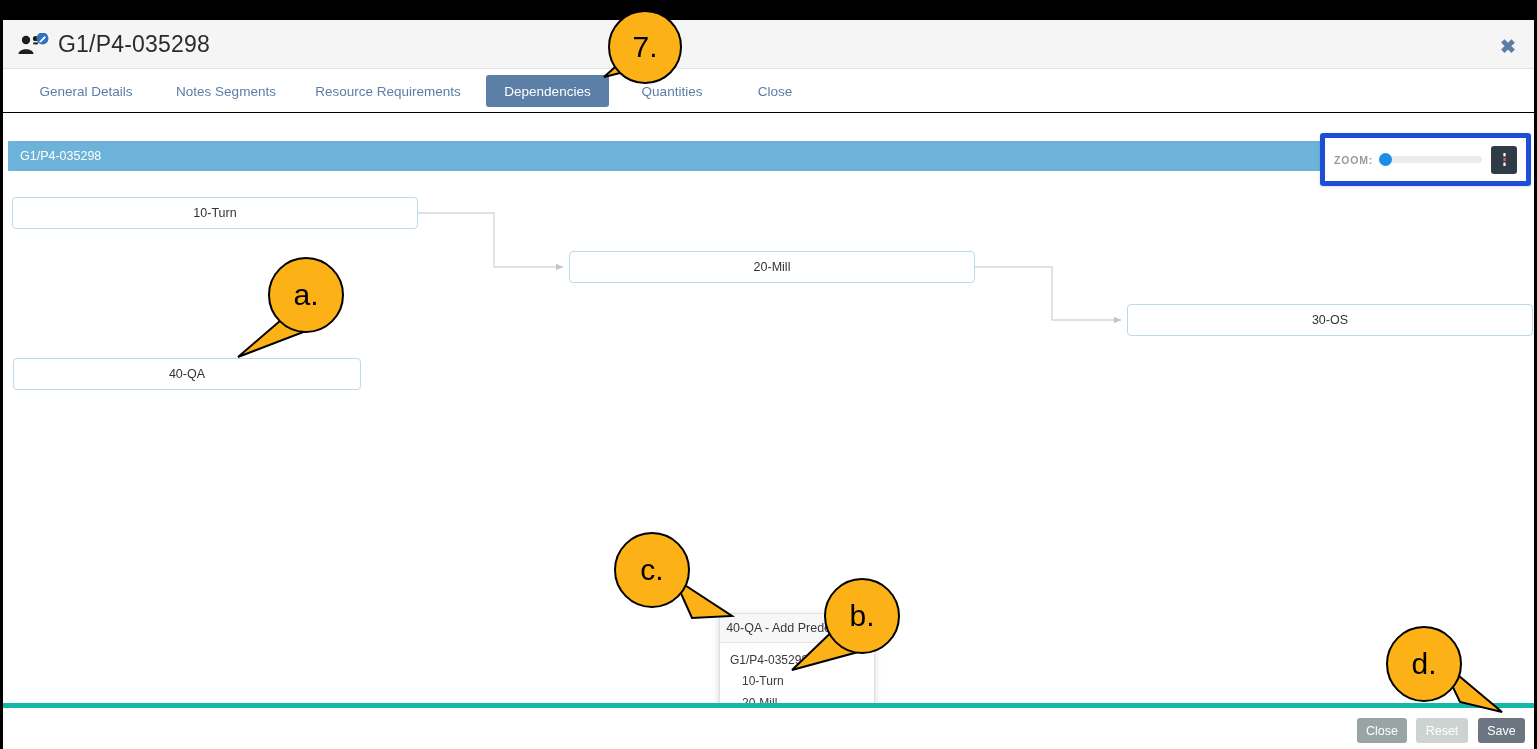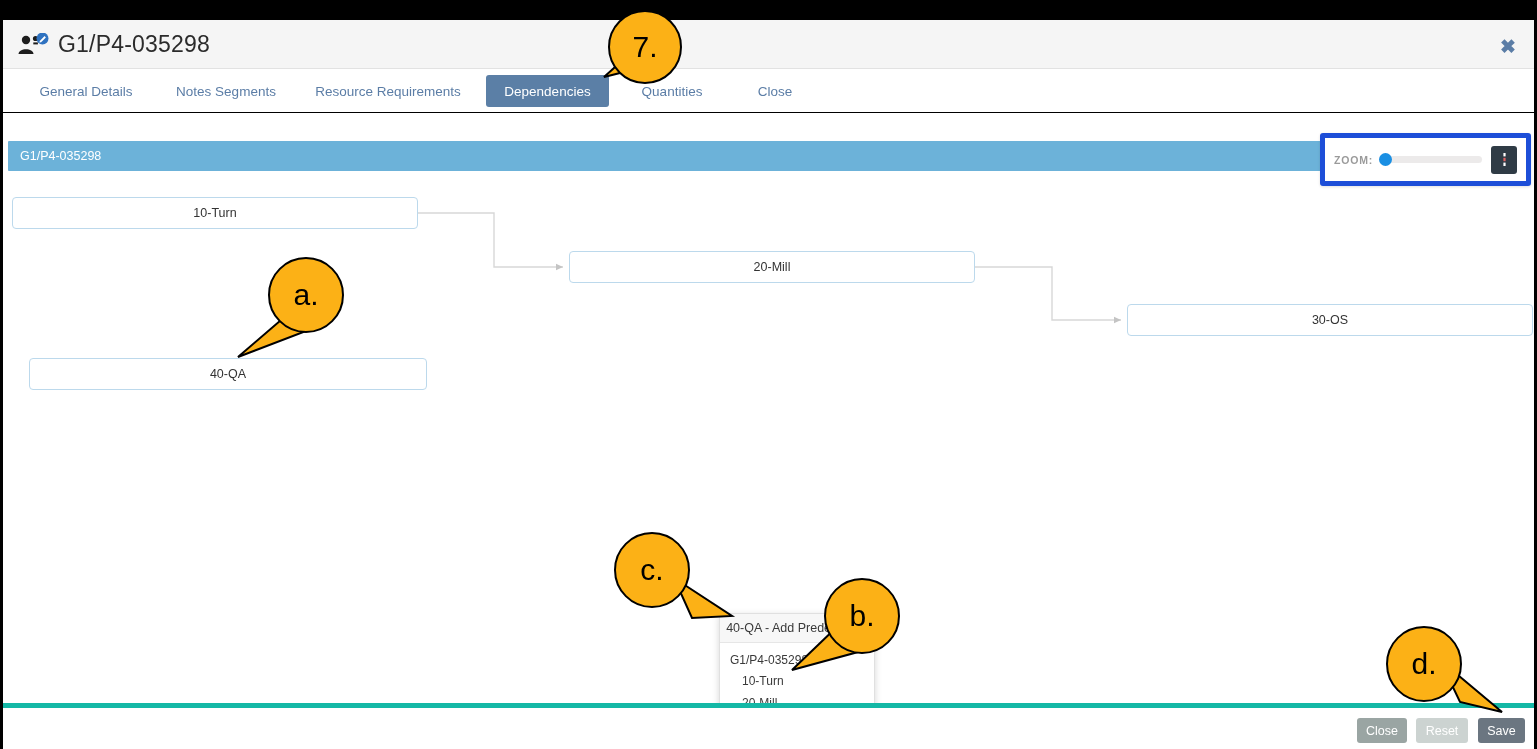--- a/index.html
+++ b/index.html
@@ -195,21 +195,21 @@
       <path d="M415 100 L491 100 L491 154 L560 154" fill="none" stroke="#d7d7d7" stroke-width="1.4"></path>
       <path d="M560 154 l-7 -3.3 l0 6.6 Z" fill="#c4c4c4"></path>
 
       <path d="M972 154 L1049 154 L1049 207 L1118 207" fill="none" stroke="#d7d7d7" stroke-width="1.4"></path>
       <path d="M1118 207 l-7 -3.3 l0 6.6 Z" fill="#c4c4c4"></path>
     </svg>
 
     <div class="node" style="left:9px;top:84px;width:406px;">10-Turn</div>
     <div class="node" style="left:566px;top:138px;width:406px;">20-Mill</div>
     <div class="node" style="left:1124px;top:191px;width:406px;">30-OS</div>
-    <div class="node" style="left:26px;top:245px;width:398px;">40-QA</div>
+    <div class="node" style="left:10px;top:245px;width:348px;">40-QA</div>
 
     <div class="zoom-widget">
       <span class="zoom-label">ZOOM:</span>
       <div class="zoom-track">
         <div class="zoom-knob"></div>
       </div>
       <div class="zoom-menu-btn">
         <svg width="5" height="15" viewBox="0 0 5 15">
           <rect x="1.4" y="1" width="2.2" height="3.4" fill="#ffffff"></rect>
           <rect x="1.4" y="5.8" width="2.2" height="3.4" fill="#e06060"></rect>

